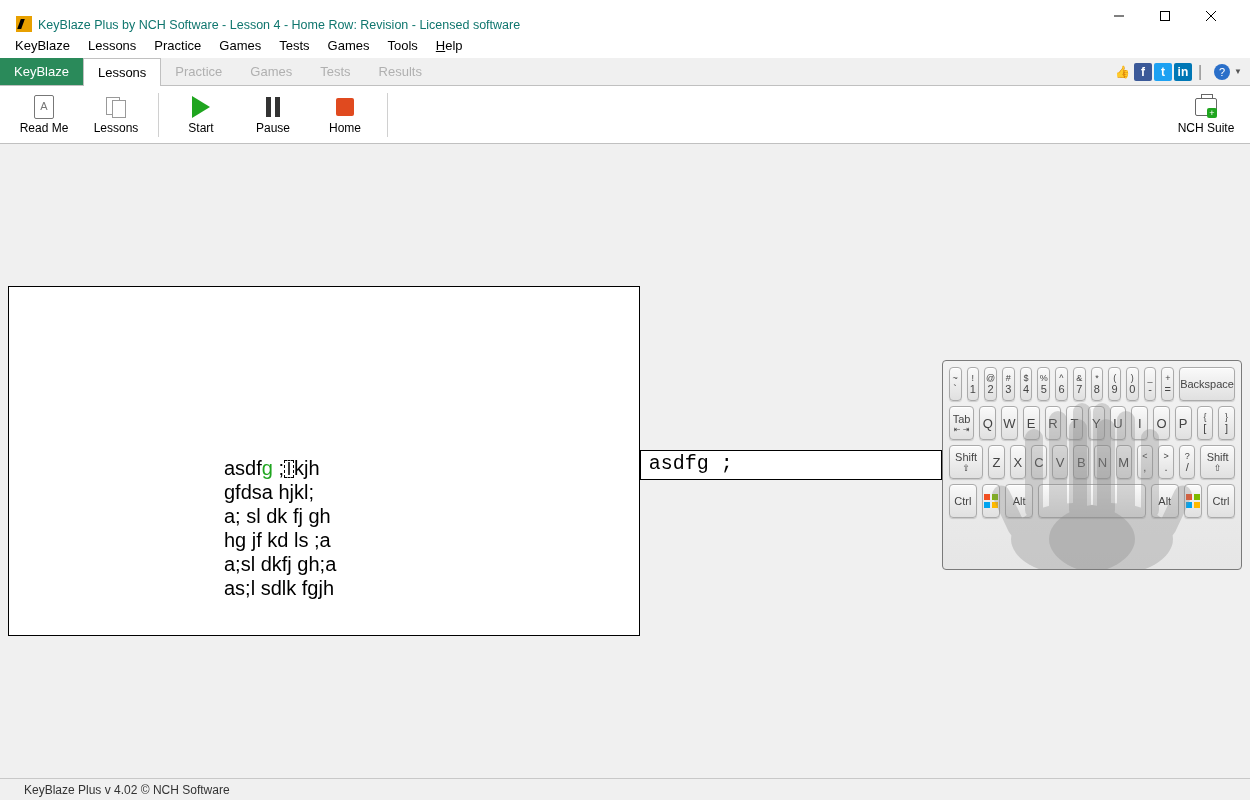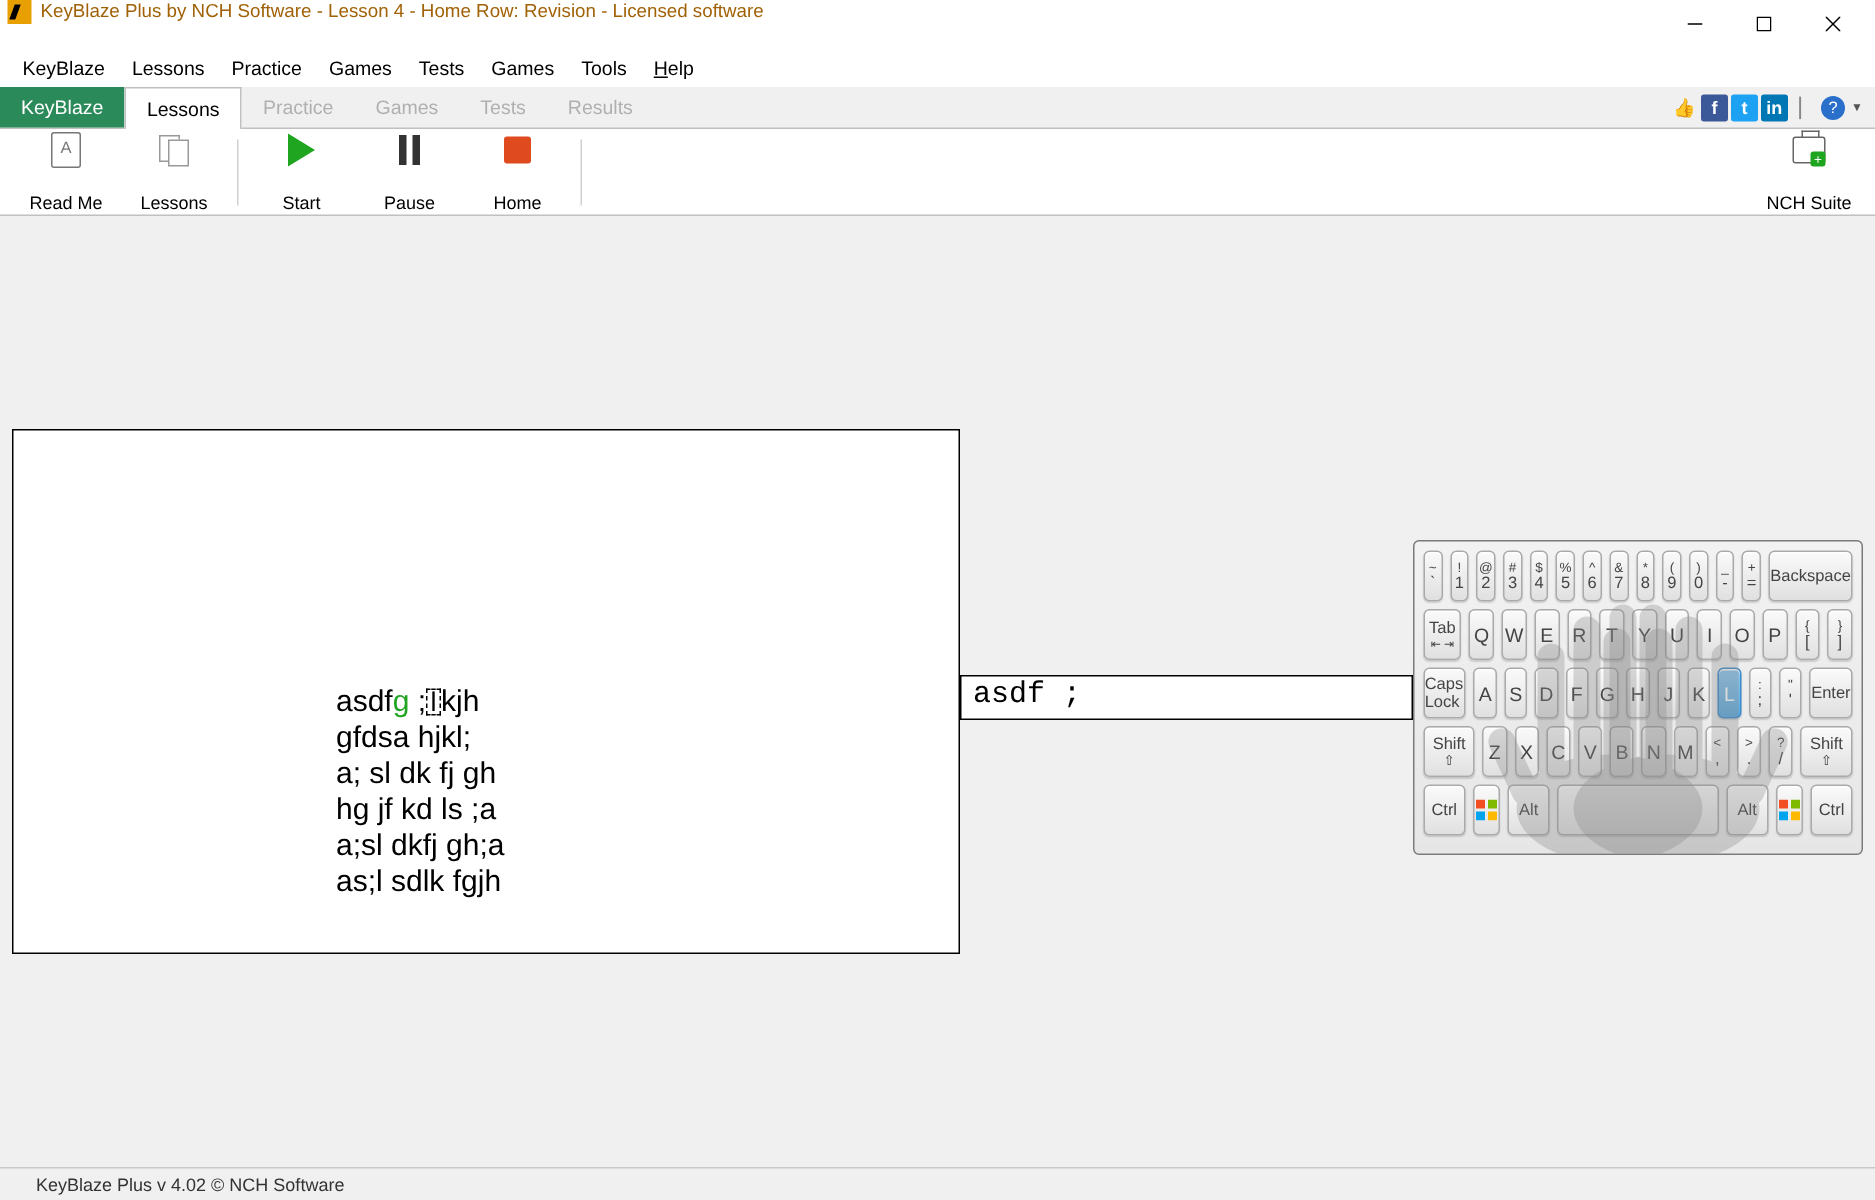--- a/index.html
+++ b/index.html
@@ -1,19 +1,19 @@
 <!DOCTYPE html>
 <html><head>
 <meta charset="utf-8">
 <style>
 * { margin:0; padding:0; box-sizing:border-box; font-family:"Segoe UI",Tahoma,sans-serif; }
 html,body { width:1250px; height:800px; background:#fff; overflow:hidden; user-select:none; }
 
 
-.titlebar { height:32px; background:#fff; display:flex; align-items:flex-start; padding:0 5px; font-size:12.5px; color:#a16207; }
+.titlebar { height:32px; background:#fff; display:flex; align-items:flex-end; padding:0 16px; font-size:12.5px; color:#0f766e; }
 .titlebar .app-icon { width:16px; height:16px; background:#e8a000; margin-right:6px; position:relative; }
 .titlebar .app-icon::after { content:""; position:absolute; left:3px; top:3px; width:4px; height:10px; background:#000; transform:skewX(-20deg); }
 .titlebar .spacer { flex:1; }
 .titlebar .win-btn { width:46px; height:32px; display:flex; align-items:center; justify-content:center; font-size:12px; color:#000; cursor:default; }
 .titlebar .win-btn svg { width:10px; height:10px; }
 
 
 .menubar { height:26px; display:flex; align-items:center; padding:0 6px; font-size:13px; color:#000; background:#fff; }
 .menubar .menu-item { padding:3px 9px; cursor:default; }
 .menubar .menu-item .underline { text-decoration:underline; }
@@ -29,21 +29,21 @@
 .tabstrip .social .ico { width:18px; height:18px; display:flex; align-items:center; justify-content:center; font-size:12px; color:#fff; font-weight:bold; border-radius:2px;}
 .ico-like { color:#3b5998 !important; background:transparent;}
 .ico-fb { background:#3b5998;}
 .ico-tw { background:#1da1f2;}
 .ico-li { background:#0077b5;text-align:center;}
 .help-round { width:16px; height:16px; border-radius:50%; background:#2a6fc9; color:#fff; font-size:11px; display:flex; align-items:center; justify-content:center; margin-left:6px;}
 .caret { font-size:8px; color:#555; margin-left:2px;}
 
 
 .toolbar { height:58px; border-bottom:1px solid #c0c0c0; display:flex; align-items:center; padding:0 8px; background:#fff; }
-.toolbar .tbtn { width:72px; height:54px; display:flex; flex-direction:column; align-items:center; justify-content:space-between; font-size:12px; color:#000; gap:2px;}
+.toolbar .tbtn { width:72px; height:54px; display:flex; flex-direction:column; align-items:center; justify-content:center; font-size:12px; color:#000; gap:2px;}
 .toolbar .divider { width:1px; height:44px; background:#d0d0d0; margin:0 6px;}
 .toolbar .tbtn .ticon { width:24px; height:24px; display:flex; align-items:center; justify-content:center; }
 .toolbar .spacer { flex:1; }
 
 .icon-doc { width:20px; height:24px; border:1px solid #777; border-radius:2px; position:relative;}
 .icon-doc::after { content:"A"; position:absolute; left:0; right:0; top:4px; text-align:center; font-size:11px; color:#777;}
 .icon-docs { position:relative; width:24px; height:24px;}
 .icon-docs .d1,.icon-docs .d2 { position:absolute; width:14px; height:18px; border:1px solid #999; background:#fff;}
 .icon-docs .d1 { left:2px; top:2px;}
 .icon-docs .d2 { left:8px; top:5px;}
@@ -190,21 +190,21 @@
 <div class="content">
   <div class="lesson-box">
     <div class="lesson-text"><span>asdf</span><span class="typed-ok">g</span><span> ;</span><span class="cursor-box">l</span><span>kjh</span>
 <span>gfdsa hjkl;</span>
 <span>a; sl dk fj gh</span>
 <span>hg jf kd ls ;a</span>
 <span>a;sl dkfj gh;a</span>
 <span>as;l sdlk fgjh</span></div>
   </div>
 
-  <div class="input-box">asdf ;</div>
+  <div class="input-box">asdfg ;</div>
 
   <div class="keyboard">
     <div class="krow" id="krow1">
         <div class="key std">
           <span class="top">~</span>
           <span>`</span>
         </div>
         <div class="key std">
           <span class="top">!</span>
           <span>1</span>
@@ -269,41 +269,20 @@
         <div class="key std letter">P</div>
         <div class="key std">
           <span class="top">{</span>
           <span>[</span>
         </div>
         <div class="key std">
           <span class="top">}</span>
           <span>]</span>
         </div>
       </div>
-    <div class="krow" id="krow3">
-        <div class="key wide2">Caps Lock</div>
-        <div class="key std letter">A</div>
-        <div class="key std letter">S</div>
-        <div class="key std letter">D</div>
-        <div class="key std letter">F</div>
-        <div class="key std letter">G</div>
-        <div class="key std letter">H</div>
-        <div class="key std letter">J</div>
-        <div class="key std letter">K</div>
-        <div class="key std letter highlight">L</div>
-        <div class="key std">
-          <span class="top">:</span>
-          <span>;</span>
-        </div>
-        <div class="key std">
-          <span class="top">"</span>
-          <span>'</span>
-        </div>
-        <div class="key wide2">Enter</div>
-      </div>
     <div class="krow" id="krow4">
         <div class="key wide25">Shift<br><span style="font-size:9px">⇧</span></div>
         <div class="key std letter">Z</div>
         <div class="key std letter">X</div>
         <div class="key std letter">C</div>
         <div class="key std letter">V</div>
         <div class="key std letter">B</div>
         <div class="key std letter">N</div>
         <div class="key std letter">M</div>
         <div class="key std">

